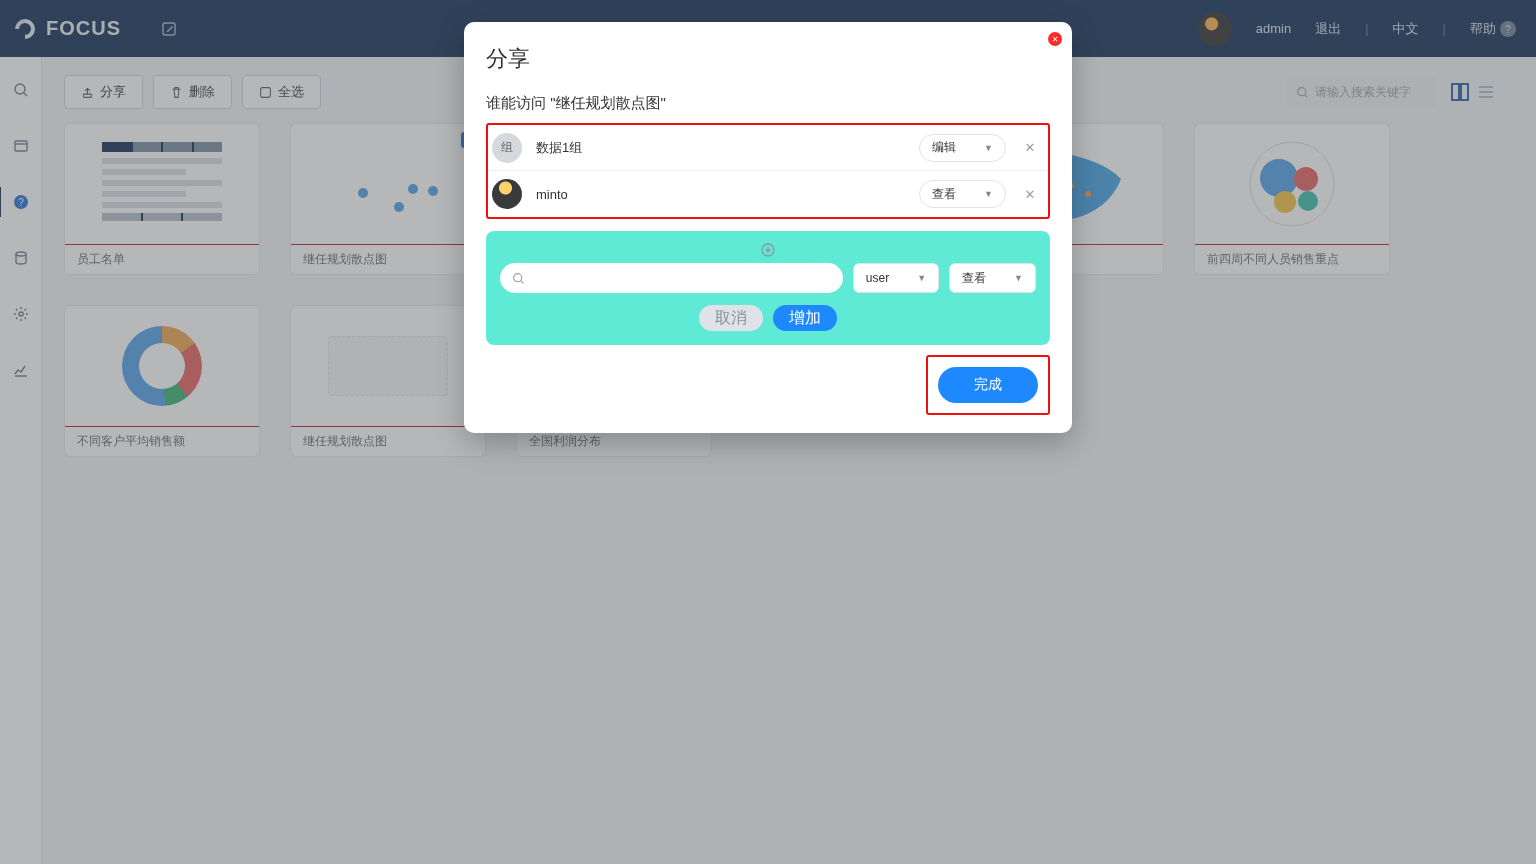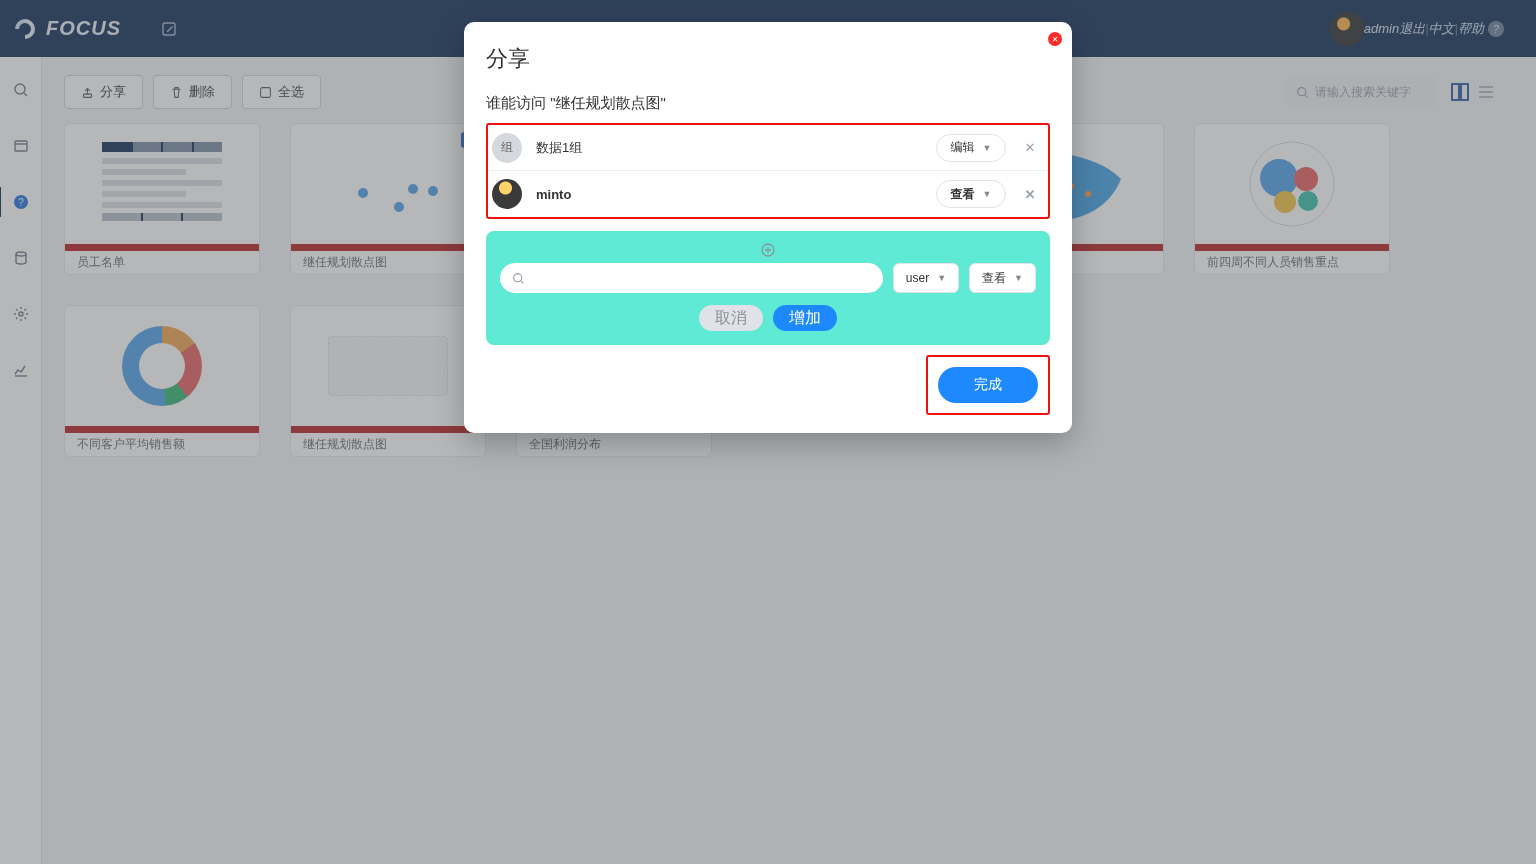--- a/index.html
+++ b/index.html
@@ -1,44 +1,44 @@
 <!DOCTYPE html>
 <html><head>
 <meta charset="utf-8">
 <style>
   * { box-sizing: border-box; margin: 0; padding: 0; }
   html, body { width: 1536px; height: 864px; font-family: "PingFang SC","Microsoft YaHei",Arial,sans-serif; background:#f5f6f8; overflow:hidden; }
   
-  .topbar { position:absolute; top:0; left:0; right:0; height:57px; background:#0d2b52; color:#fff; display:flex; align-items:center; padding:0 32px 0 12px;font-style:italic; }
+  .topbar { position:absolute; top:0; left:0; right:0; height:57px; background:#0d2b52; color:#fff; display:flex; align-items:center; padding:0 20px 0 12px; }
   .logo { display:flex; align-items:center; gap:8px; font-weight:600; letter-spacing:1px; }
   .logo-mark { width:26px; height:26px; }
   .logo-text { font-size:20px; color:#e9eef6;}
   .topbar .edit-ic { margin-left:40px; opacity:.8; }
-  .topbar-right { margin-left:auto; display:flex; align-items:center; gap:0; font-size:13px; color:#d7e0ee;}
+  .topbar-right { margin-left:auto; display:flex; align-items:center; gap:24px; font-size:13px; color:#d7e0ee;}
   .avatar { width:34px; height:34px; border-radius:50%; background:radial-gradient(circle at 40% 35%, #ffb347 0 6px, #2a2a2a 7px 17px), #444; }
   .divider { color:#5a7192; }
   .help-badge { display:inline-flex; align-items:center; justify-content:center; width:16px; height:16px; border-radius:50%; background:#6b7f9a; font-size:10px; margin-left:4px;}
   
   .leftrail { position:absolute; top:57px; left:0; bottom:0; width:42px; background:#fff; border-right:1px solid #e3e6ea; display:flex; flex-direction:column; align-items:center; padding-top:18px; gap:26px; }
   .rail-item { width:42px; height:30px; display:flex; align-items:center; justify-content:center; color:#6b7686; }
   .rail-item.active { border-left:3px solid #0d2b52; margin-left:-3px;}
   .rail-item.active svg circle { fill:#1e6fd9; }
   
   .main { position:absolute; top:57px; left:42px; right:0; bottom:0; padding:18px 40px 18px 22px; }
   .toolbar { display:flex; align-items:center; gap:10px; margin-bottom:14px;}
   .btn-outline { display:flex; align-items:center; gap:6px; height:34px; padding:0 16px; border:1px solid #cfd4da; border-radius:4px; background:#fff; font-size:13px; color:#333; }
   .toolbar-right { margin-left:auto; display:flex; align-items:center; gap:14px;}
   .search-box { width:150px; height:32px; background:#f1f2f4; border-radius:4px; display:flex; align-items:center; padding:0 10px; color:#9aa1ab; font-size:12px;}
   .view-toggle { display:flex; gap:6px; color:#9aa6b6;}
   .view-toggle .on { color:#144a9c;}
   
   .grid { display:grid; grid-template-columns: repeat(6, 196px); gap:30px 30px; }
   .card { width:196px; height:152px; border:1px solid #e6e8ec; border-radius:6px; background:#fff; display:flex; flex-direction:column;}
   .card-thumb { flex:1; display:flex; align-items:center; justify-content:center; position:relative;}
-  .card-title { height:30px; padding:0 12px; font-size:12px; color:#666; display:flex; align-items:center; border-top:7px solid #b91c1c;}
+  .card-title { height:30px; padding:0 12px; font-size:12px; color:#666; display:flex; align-items:center; border-top:1px solid #b91c1c;}
   .checkbox { position:absolute; top:8px; right:8px; width:16px; height:16px; border-radius:3px; background:#1e6fd9; display:flex; align-items:center; justify-content:center;}
   .checkbox svg { width:10px; height:10px;}
   
   .thumb-table { width:120px;}
   .thumb-table .hdr{height:10px;background:#0d2b52;margin-bottom:6px;display:flex;gap:2px;}
   .thumb-table .hdr span{flex:1;background:#7b8aa3;}
   .thumb-table .hdr span:first-child{background:#0d2b52;}
   .thumb-table .row{height:6px;background:#dadde2;margin-bottom:5px;border-radius:1px;}
   .thumb-table .row.short{width:70%;}
   .thumb-scatter{position:relative;width:120px;height:60px;}
@@ -53,25 +53,25 @@
   .thumb-blank{width:120px;height:60px;background:#f6f7f9;border:1px dashed #dfe3e8;border-radius:4px;}
   
   .scrim{position:absolute;inset:0;background:rgba(90,95,100,.45);}
   
   .modal { position:absolute; top:22px; left:50%; transform:translateX(-50%); width:608px; background:#fff; border-radius:10px; box-shadow:0 10px 30px rgba(0,0,0,.25); padding:22px 22px 18px 22px;}
   .modal-close { position:absolute; top:10px; right:10px; width:14px; height:14px; border-radius:50%; background:#ff2a2a; display:flex; align-items:center; justify-content:center; color:#fff; font-size:8px; cursor:pointer;}
   .modal h2 { font-size:22px; font-weight:500; color:#303030;}
   .modal-sub { margin-top:20px; font-size:15px; color:#333; margin-bottom:10px;}
   .hl-box { border:2px solid #e11; border-radius:3px; padding:0; }
   .share-row { display:flex; align-items:center; height:46px; padding:0 8px 0 4px; border-bottom:1px solid #eef0f3; gap:14px;}
-  .share-row:last-child{border-bottom:none;font-weight:bold;}
+  .share-row:last-child{border-bottom:none;}
   .share-ava{width:30px;height:30px;border-radius:50%;background:#d5d8dd;display:flex;align-items:center;justify-content:center;font-size:12px;color:#666;}
   .share-ava.user{background:radial-gradient(circle at 45% 30%, #ffd36b 0 6px, #3a3a3a 7px 15px), #333;}
   .share-name{flex:1;font-size:13px;color:#333;}
-  .mini-select{min-width:70px;height:28px;border:1px solid #e0e3e8;border-radius:14px;background:#fff;display:flex;align-items:center;justify-content:center;gap:8px;padding:0 12px;font-size:12px;color:#333;}
+  .mini-select{min-width:70px;height:28px;border:1px solid #e0e3e8;border-radius:14px;background:#fff;display:flex;align-items:center;justify-content:center;gap:28px;padding:0 12px;font-size:12px;color:#333;}
   .mini-select .caret{font-size:9px;color:#888;}
   .row-x{width:20px;text-align:center;color:#9aa1ab;font-size:13px;cursor:pointer;}
   .add-panel{margin-top:12px;background:#5eead4;border-radius:8px;padding:12px 14px 14px 14px;}
   .add-head{display:flex;justify-content:center;color:#8d95a0;margin-bottom:6px;}
   .add-controls{display:flex;gap:10px;align-items:center;}
   .search-pill{flex:1;height:30px;border-radius:15px;background:#fff;display:flex;align-items:center;padding:0 12px;color:#9aa1ab;}
   .search-pill input{border:none;outline:none;flex:1;font-size:13px;background:transparent;}
   .add-actions{display:flex;justify-content:center;gap:10px;margin-top:12px;}
   .btn-pill{height:26px;padding:0 16px;border-radius:13px;font-size:16px;border:none;cursor:pointer;}
   .btn-pill.ghost{background:#dfe2e6;color:#8a9099;}

